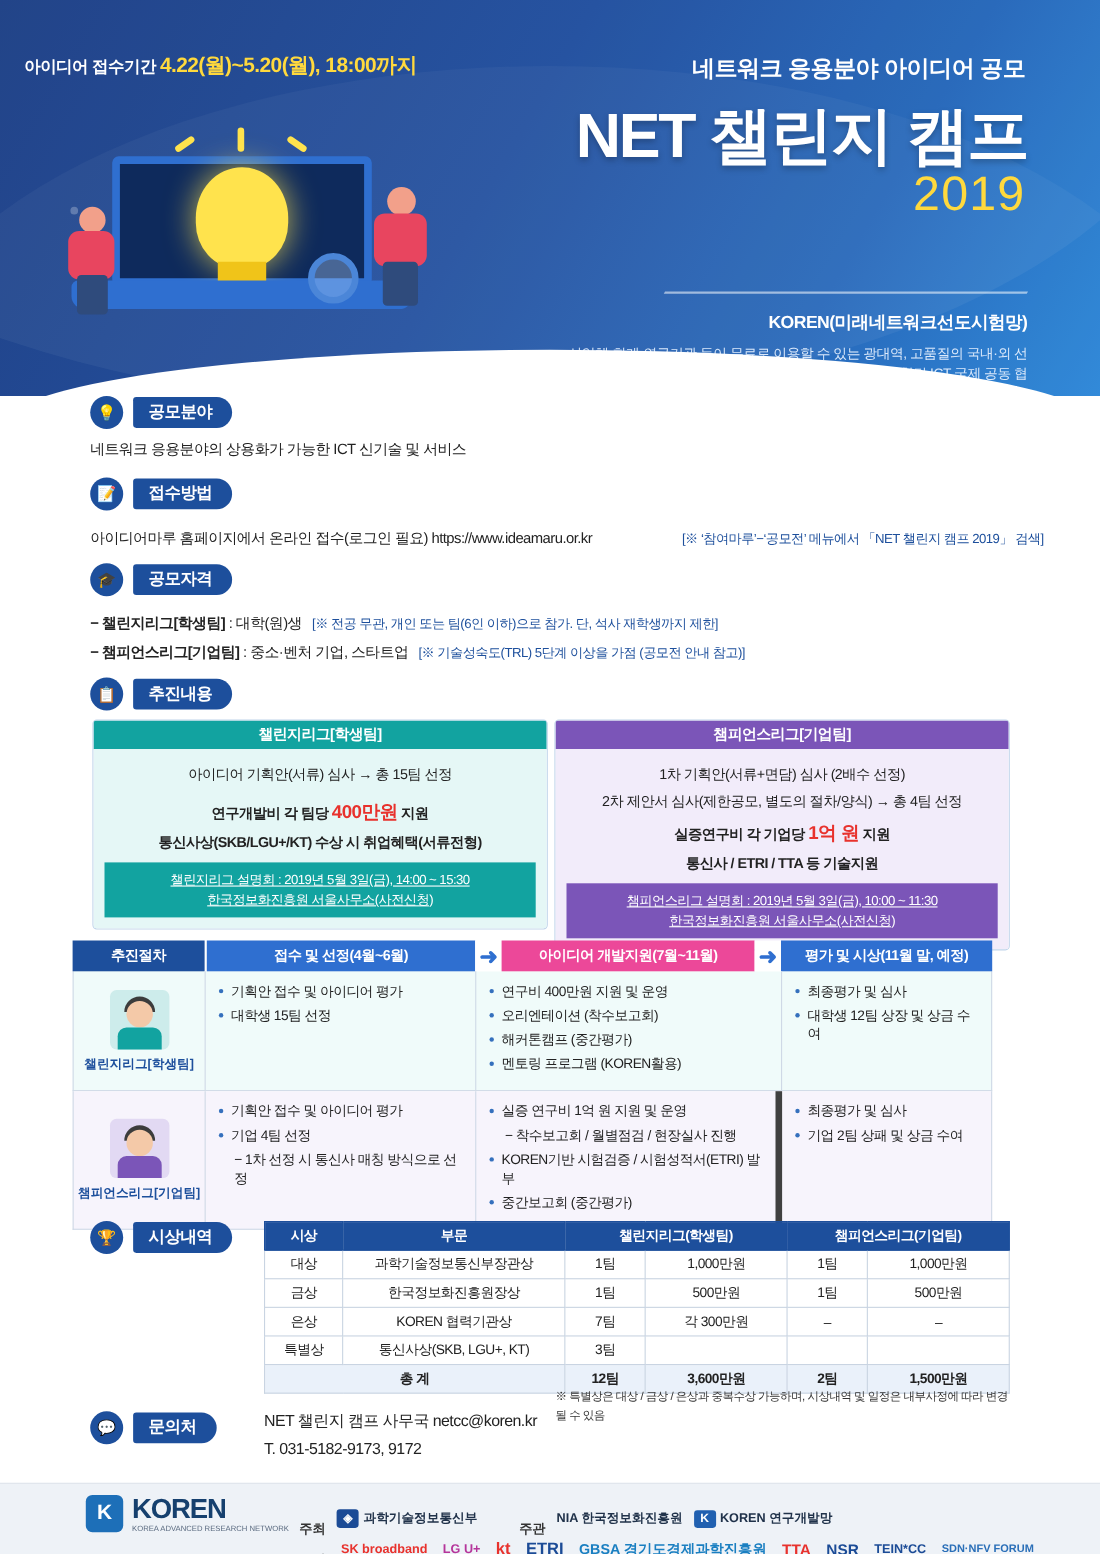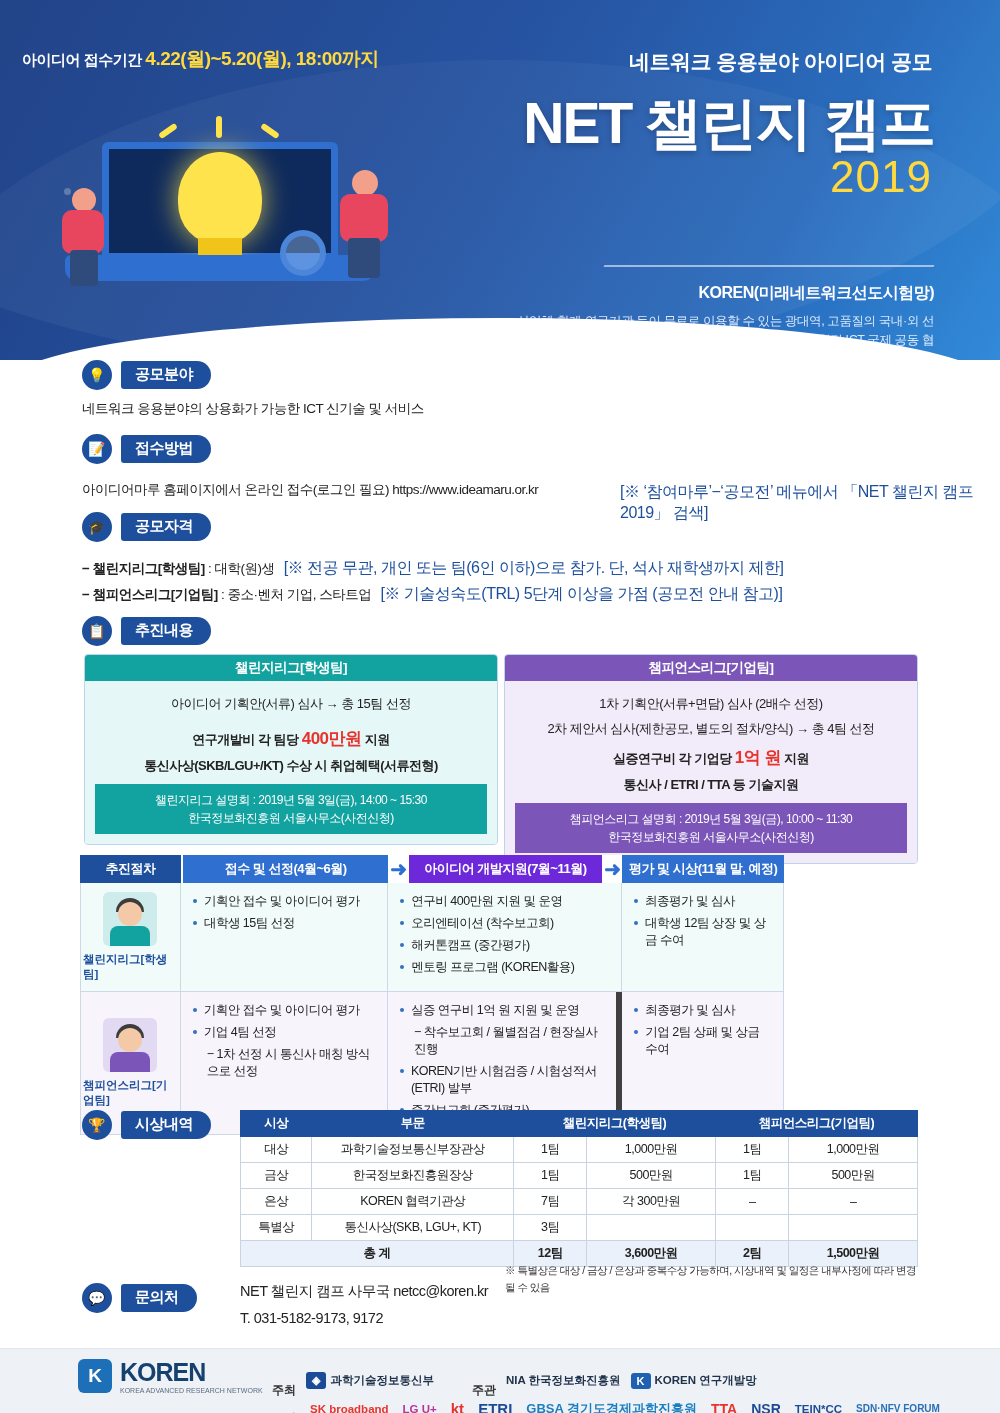--- a/index.html
+++ b/index.html
@@ -120,42 +120,43 @@
     font-size:14px;
   }
   .sec .pill {
     background:#1d4f9c;color:#fff;font-size:15px;font-weight:bold;
     padding:4px 18px 5px 14px; border-radius:3px 14px 14px 3px;
     letter-spacing:-0.5px;
   }
   .body-txt {
     position:absolute; font-size:13.5px; color:#222; letter-spacing:-0.5px;
   }
-  .small-note { color:#1d4f9c; font-size:16px; }
+  .small-note { color:#1d4f9c; font-size:12px; }
 
   
   .league {
     position:absolute; width:414px; border-radius:4px; overflow:hidden;
     border:1px solid #bfd4ea;
   }
   .league .lhead {
     height:26px; display:flex;align-items:center;justify-content:center;
     color:#fff;font-size:13.5px;font-weight:bold;letter-spacing:-0.5px;
   }
   .league .lbody { padding:14px 10px 10px; text-align:center; }
   .league .lbody p { font-size:13px; margin-bottom:7px; letter-spacing:-0.5px; }
   .league .lbody p.bold { font-weight:bold; }
   .league .lnote {
     margin-top:9px; padding:7px 12px; color:#fff; font-size:12px; line-height:1.5;
     letter-spacing:-0.5px;
+    text-decoration:underline;
   }
   .red { color:#e8322d; font-weight:bold; }
 
   
-  .proc { position:absolute; left:80px; top:855px; width:704px; }
+  .proc { position:absolute; left:66px; top:855px; width:836px; }
   .proc-head { display:flex; height:28px; }
   .proc-head div {
     color:#fff;font-size:13px;font-weight:bold;letter-spacing:-0.5px;
     display:flex;align-items:center;justify-content:center;
   }
   .proc-row { display:flex; border:1px solid #cfd9e6; border-top:none; }
   .proc-row .cell { padding:10px 12px; font-size:12.5px; letter-spacing:-0.5px; }
   .proc-row .cell ul { list-style:none; }
   .proc-row .cell li { margin-bottom:5px; padding-left:11px; position:relative; }
   .proc-row .cell li:before {
@@ -315,21 +316,21 @@
     <div class="lnote" style="background:#7b55b8;white-space:pre-line">챔피언스리그 설명회 : 2019년 5월 3일(금), 10:00 ~ 11:30
 한국정보화진흥원 서울사무소(사전신청)</div>
   </div>
 </div>
 
 <div class="proc">
   <div class="proc-head">
     <div style="width:120px;background:#1d4f9c">추진절차</div>
     <div style="width:244px;background:#2f6fd0;margin-left:2px">접수 및 선정(4월~6월)</div>
     <div style="width:24px;background:#ffffff;color:#2f6fd0;font-size:20px">➜</div>
-    <div style="width:230px;background:#6d28d9">아이디어 개발지원(7월~11월)</div>
+    <div style="width:230px;background:#ec4899">아이디어 개발지원(7월~11월)</div>
     <div style="width:24px;background:#ffffff;color:#2f6fd0;font-size:20px">➜</div>
     <div style="width:192px;background:#2f6fd0">평가 및 시상(11월 말, 예정)</div>
   </div>
 
   <div class="proc-row" style="background:#f0fbfa">
     <div class="avatar-cell">
       <div class="ava" style="background:#cdeceb">
         <div class="hair"></div>
           <div class="h"></div>
           <div class="b" style="background:#12a3a0"></div>

